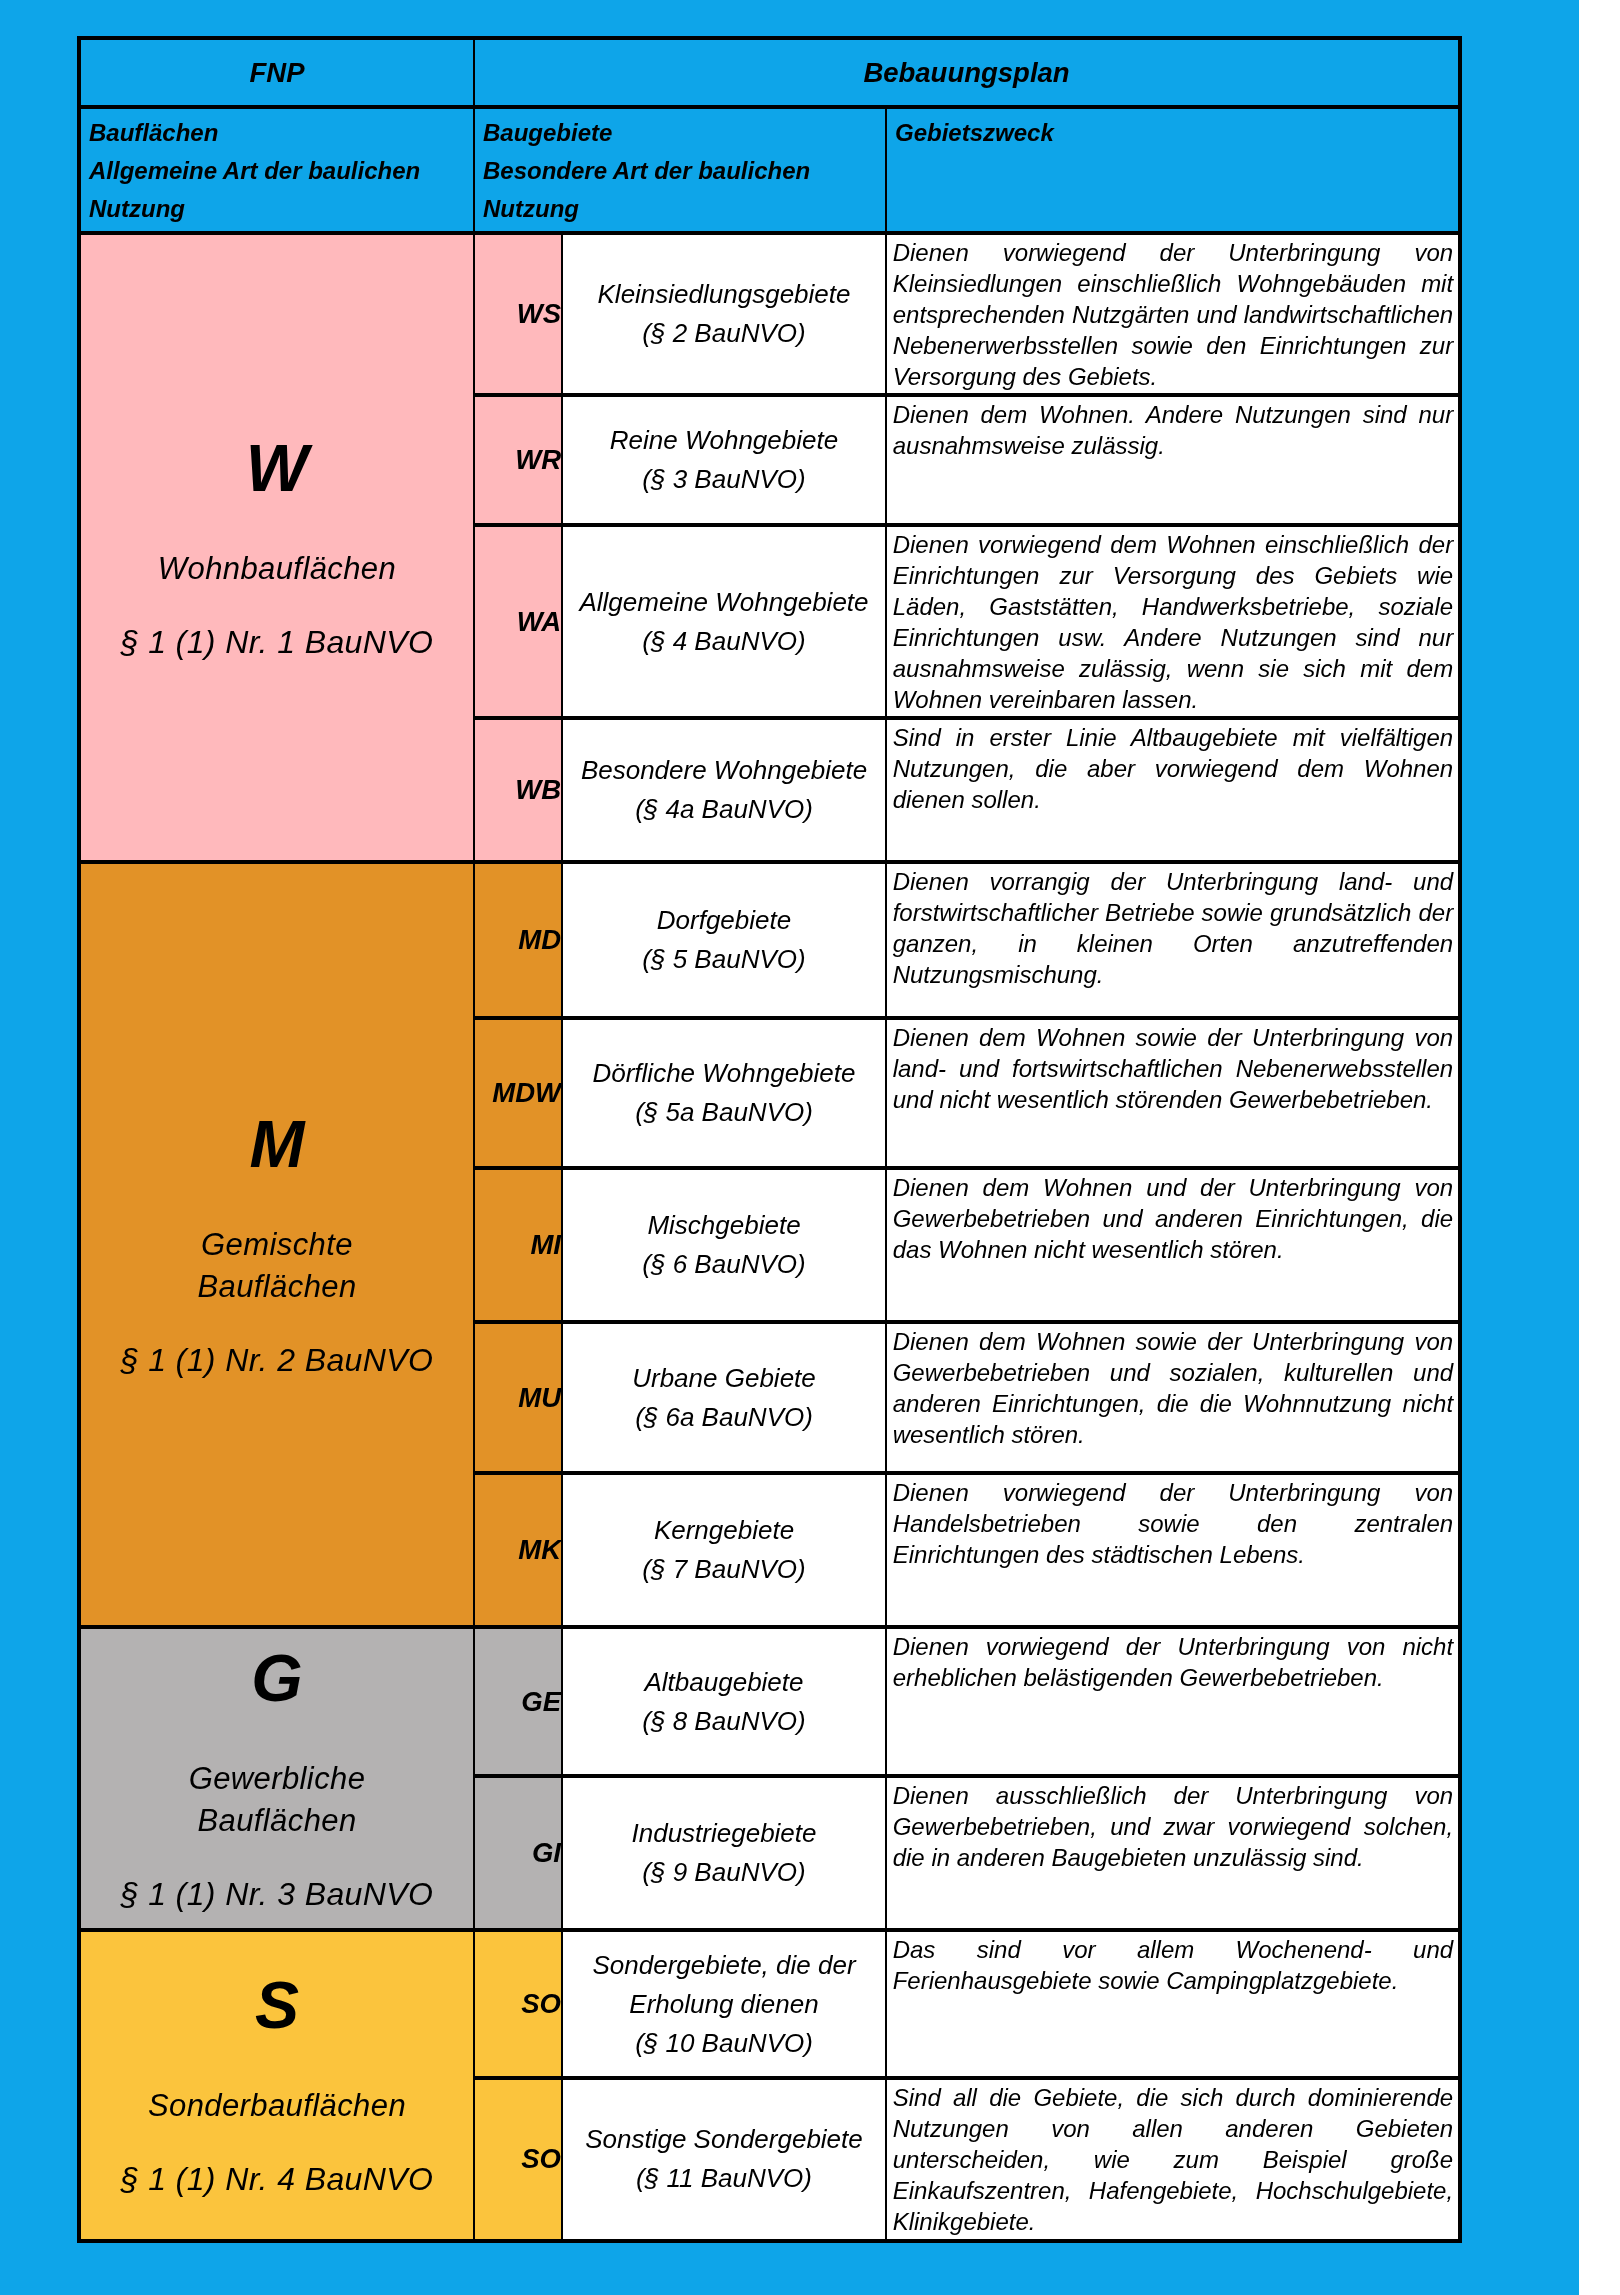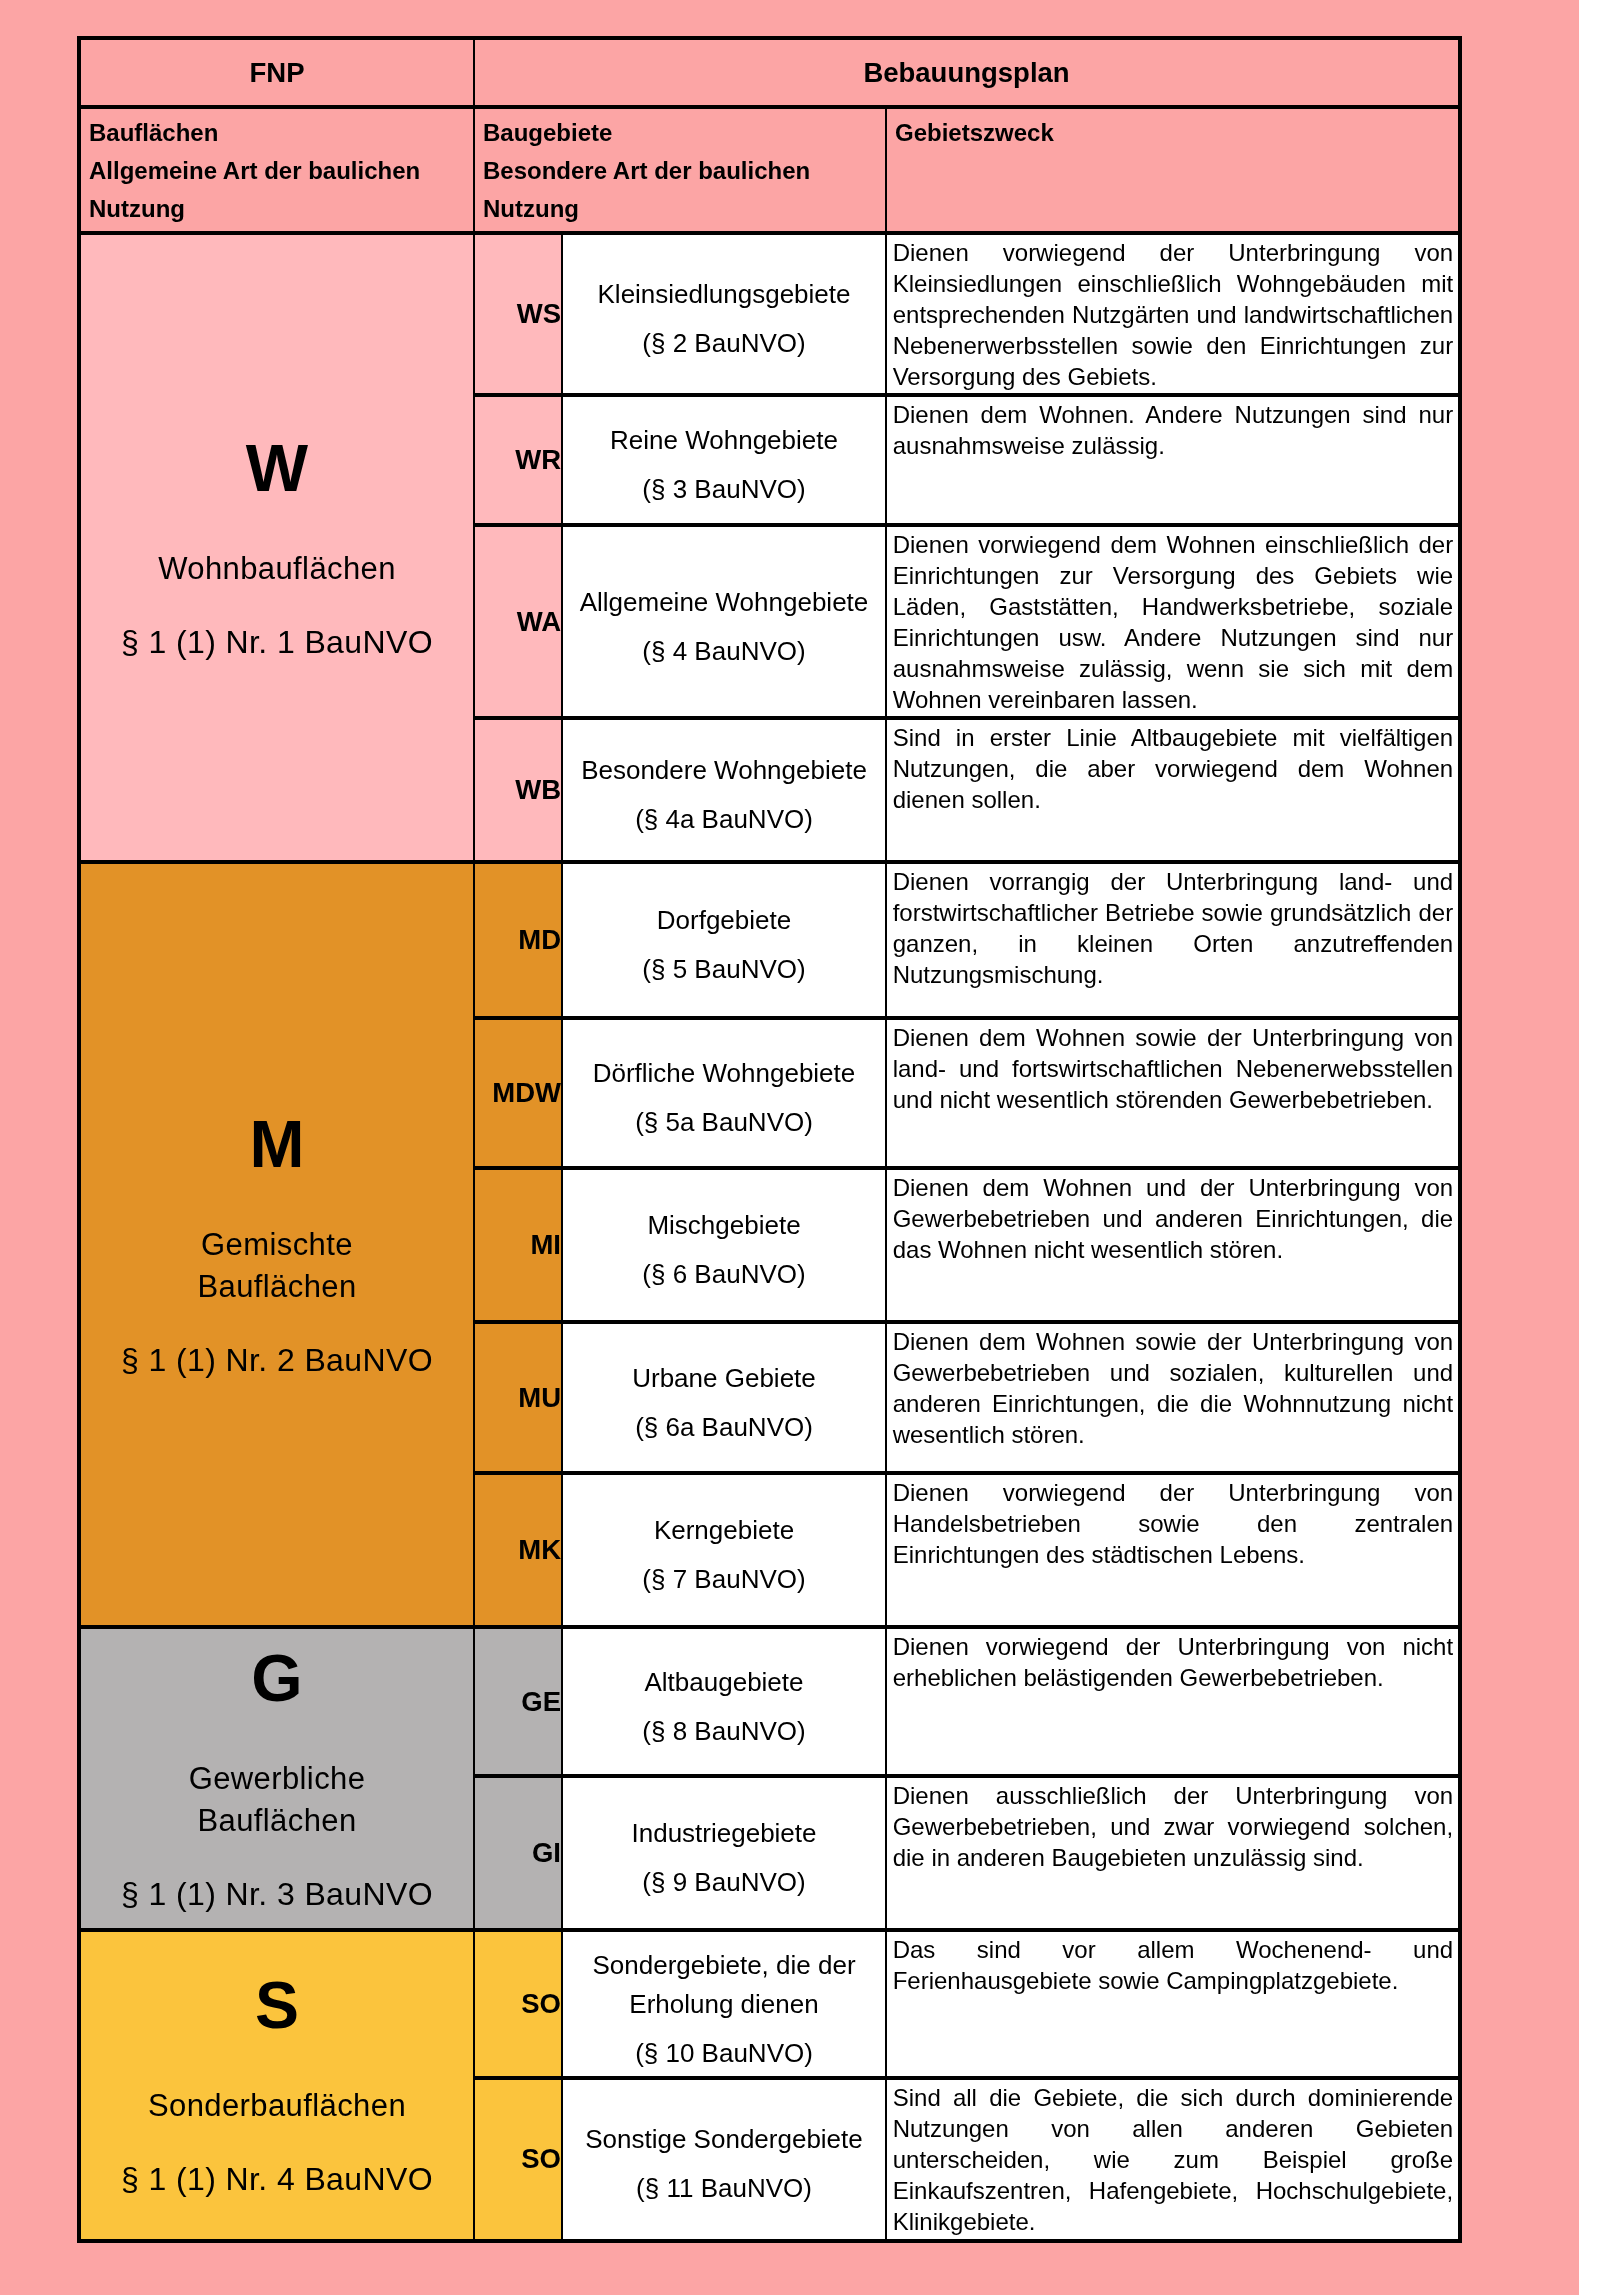--- a/index.html
+++ b/index.html
@@ -8,21 +8,22 @@
     width: 1621px;
     height: 2295px;
     background: #ffffff;
     font-family: "Liberation Sans", sans-serif;
     color: #000;
   }
   .page {
     position: relative;
     width: 1579px;
     height: 2295px;
-    background: #fca5a5;
+    background: #0ea5e9;
+    font-style: italic;
   }
   table.plan {
     position: absolute;
     left: 77px;
     top: 36px;
     width: 1382px;
     border-collapse: collapse;
     table-layout: fixed;
     border: 4px solid #000;
   }
@@ -91,21 +92,21 @@
     font-size: 27.5px;
     font-weight: bold;
   }
   td.gname {
     background: #ffffff;
     text-align: center;
     vertical-align: middle;
     font-size: 26px;
     line-height: 39px;
   }
-  .gname-inner { max-width: 292px; margin: 10px auto; }
+  .gname-inner { max-width: 292px; margin: 0 auto; }
   td.zweck {
     background: #ffffff;
     vertical-align: top;
     text-align: justify;
     font-size: 24px;
     line-height: 31px;
     padding: 1.6px 4.9px 1.6px 5.7px;
   }
 
   tr.r-ws  { height: 152px; }

